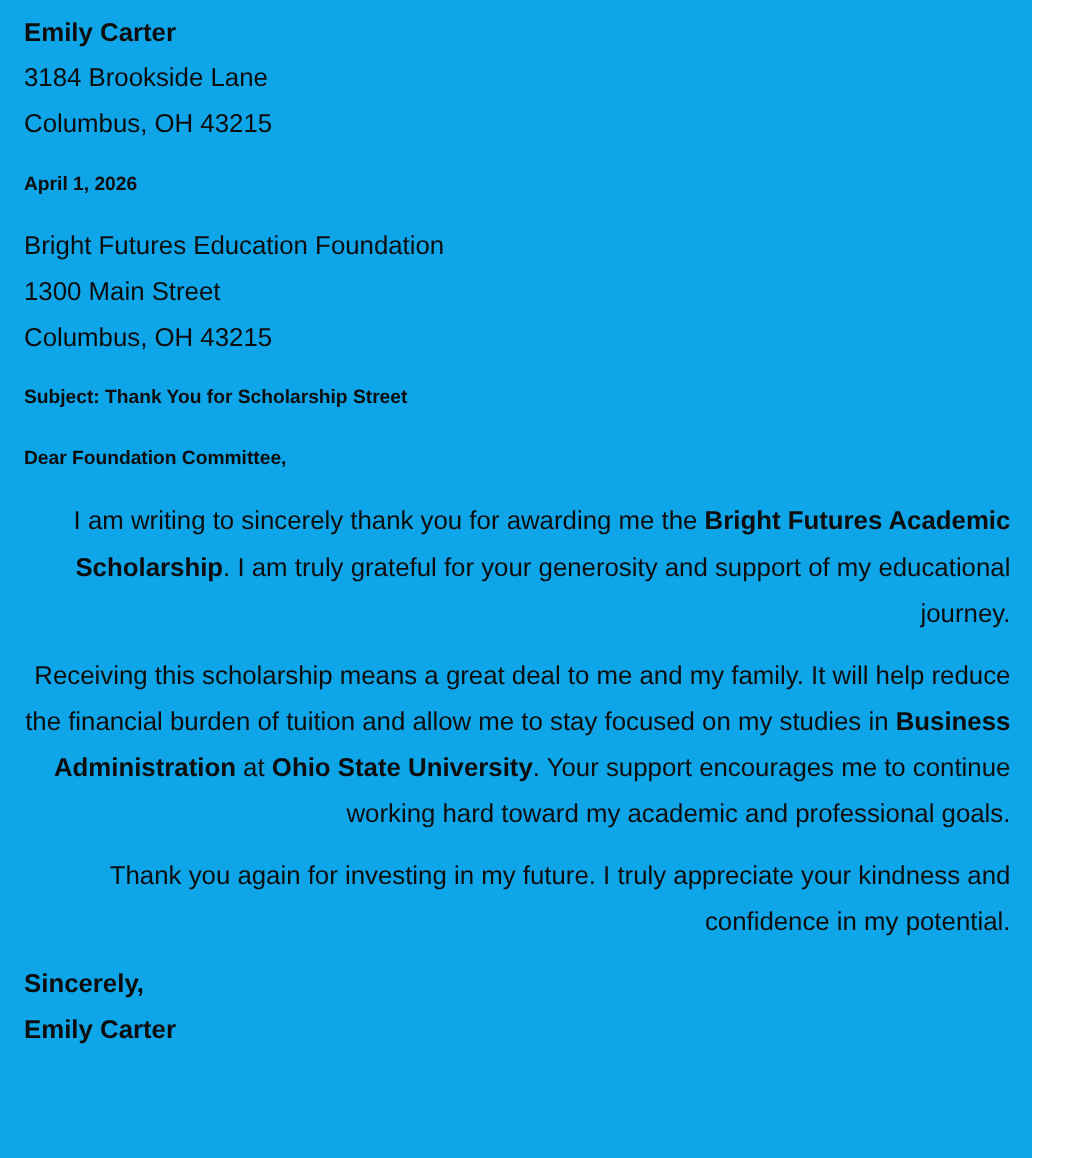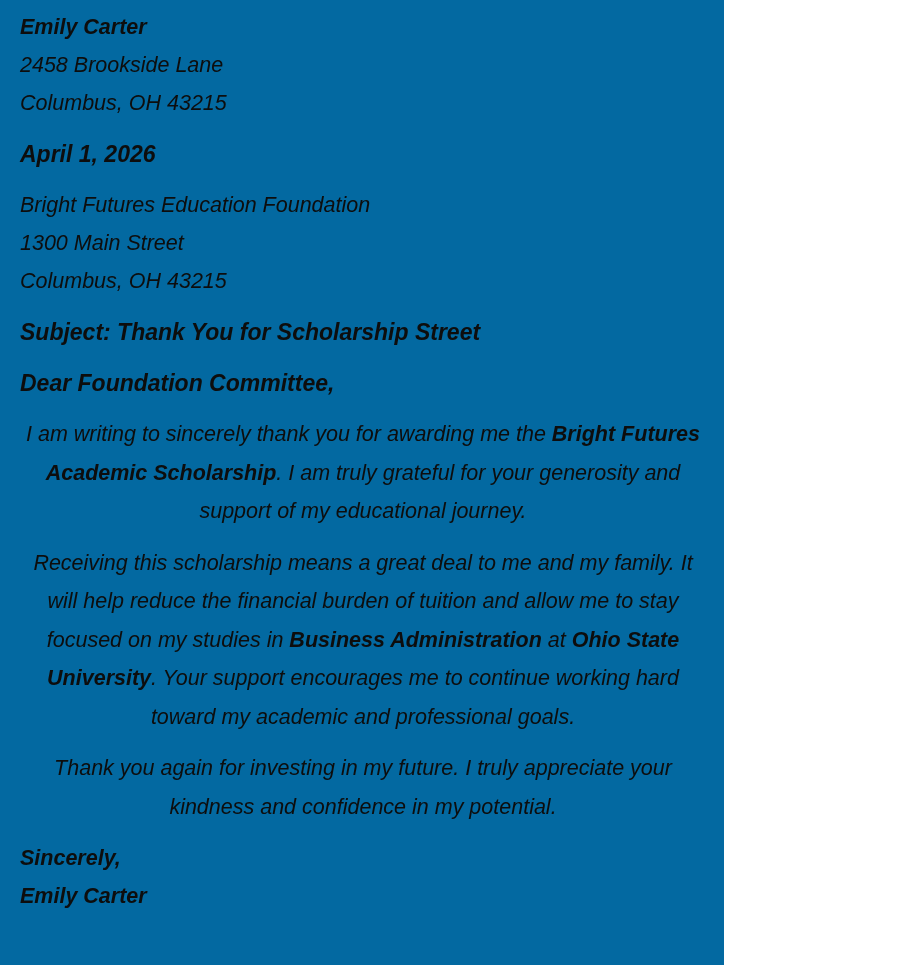--- a/index.html
+++ b/index.html
@@ -9,71 +9,70 @@
   }
   body {
     width: 900px;
     height: 965px;
     font-family: "Liberation Sans", sans-serif;
     color: #0d0d0d;
     -webkit-font-smoothing: antialiased;
   }
   #letter {
     box-sizing: border-box;
-    width: 724px;
+    width: 860px;
     min-height: 965px;
     padding: 8px 18px 10px 20px;
-    background: #0369a1;
-    font-style: italic;
+    background: #0ea5e9;
   }
   .block {
     margin: 0 0 13px 0;
   }
   .block:last-child {
     margin-bottom: 0;
   }
   .line {
     font-size: 21.5px;
     line-height: 38px;
     white-space: nowrap;
   }
   .bold, .line.bold {
     font-weight: 700;
   }
   .para {
     font-size: 21.5px;
     line-height: 38.5px;
-    text-align: center;
+    text-align: right;
     margin: 0 0 13px 0;
     max-width: 862px;
   }
   .para b {
     font-weight: 700;
   }
   .sig-line {
     font-size: 21.5px;
     line-height: 38px;
     font-weight: 700;
     white-space: nowrap;
   }
   .heading {
-    font-size: 23px;
+    font-size: 16px;
     line-height: 38px;
     font-weight: 700;
     white-space: nowrap;
   }
 </style>
 </head>
 <body>
 
 <div id="letter">
 
   <div class="block">
     <div class="line bold">Emily Carter</div>
-    <div class="line">2458 Brookside Lane</div>
+    <div class="line">3184 Brookside Lane</div>
     <div class="line">Columbus, OH 43215</div>
   </div>
 
   <div class="block">
     <div class="heading">April 1, 2026</div>
   </div>
 
   <div class="block">
     <div class="line">Bright Futures Education Foundation</div>
     <div class="line">1300 Main Street</div>

